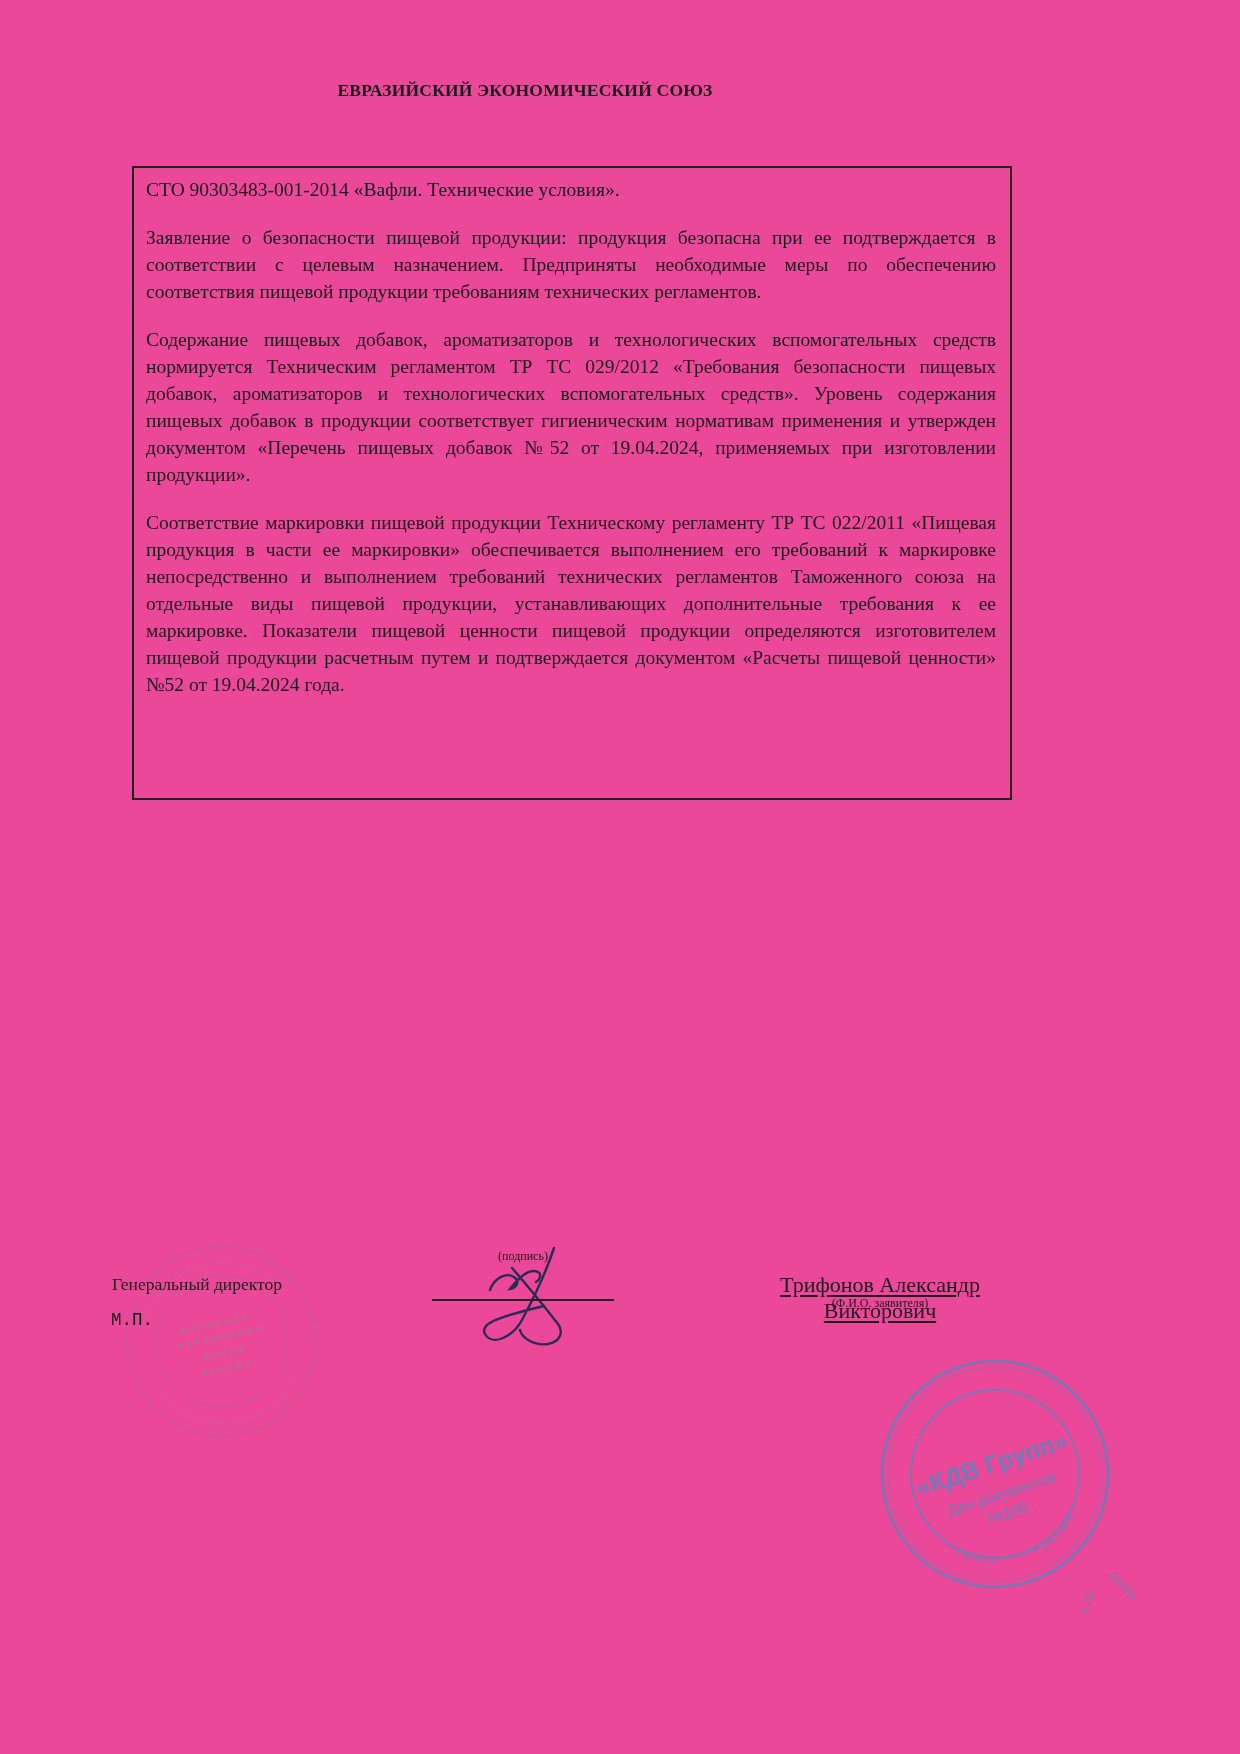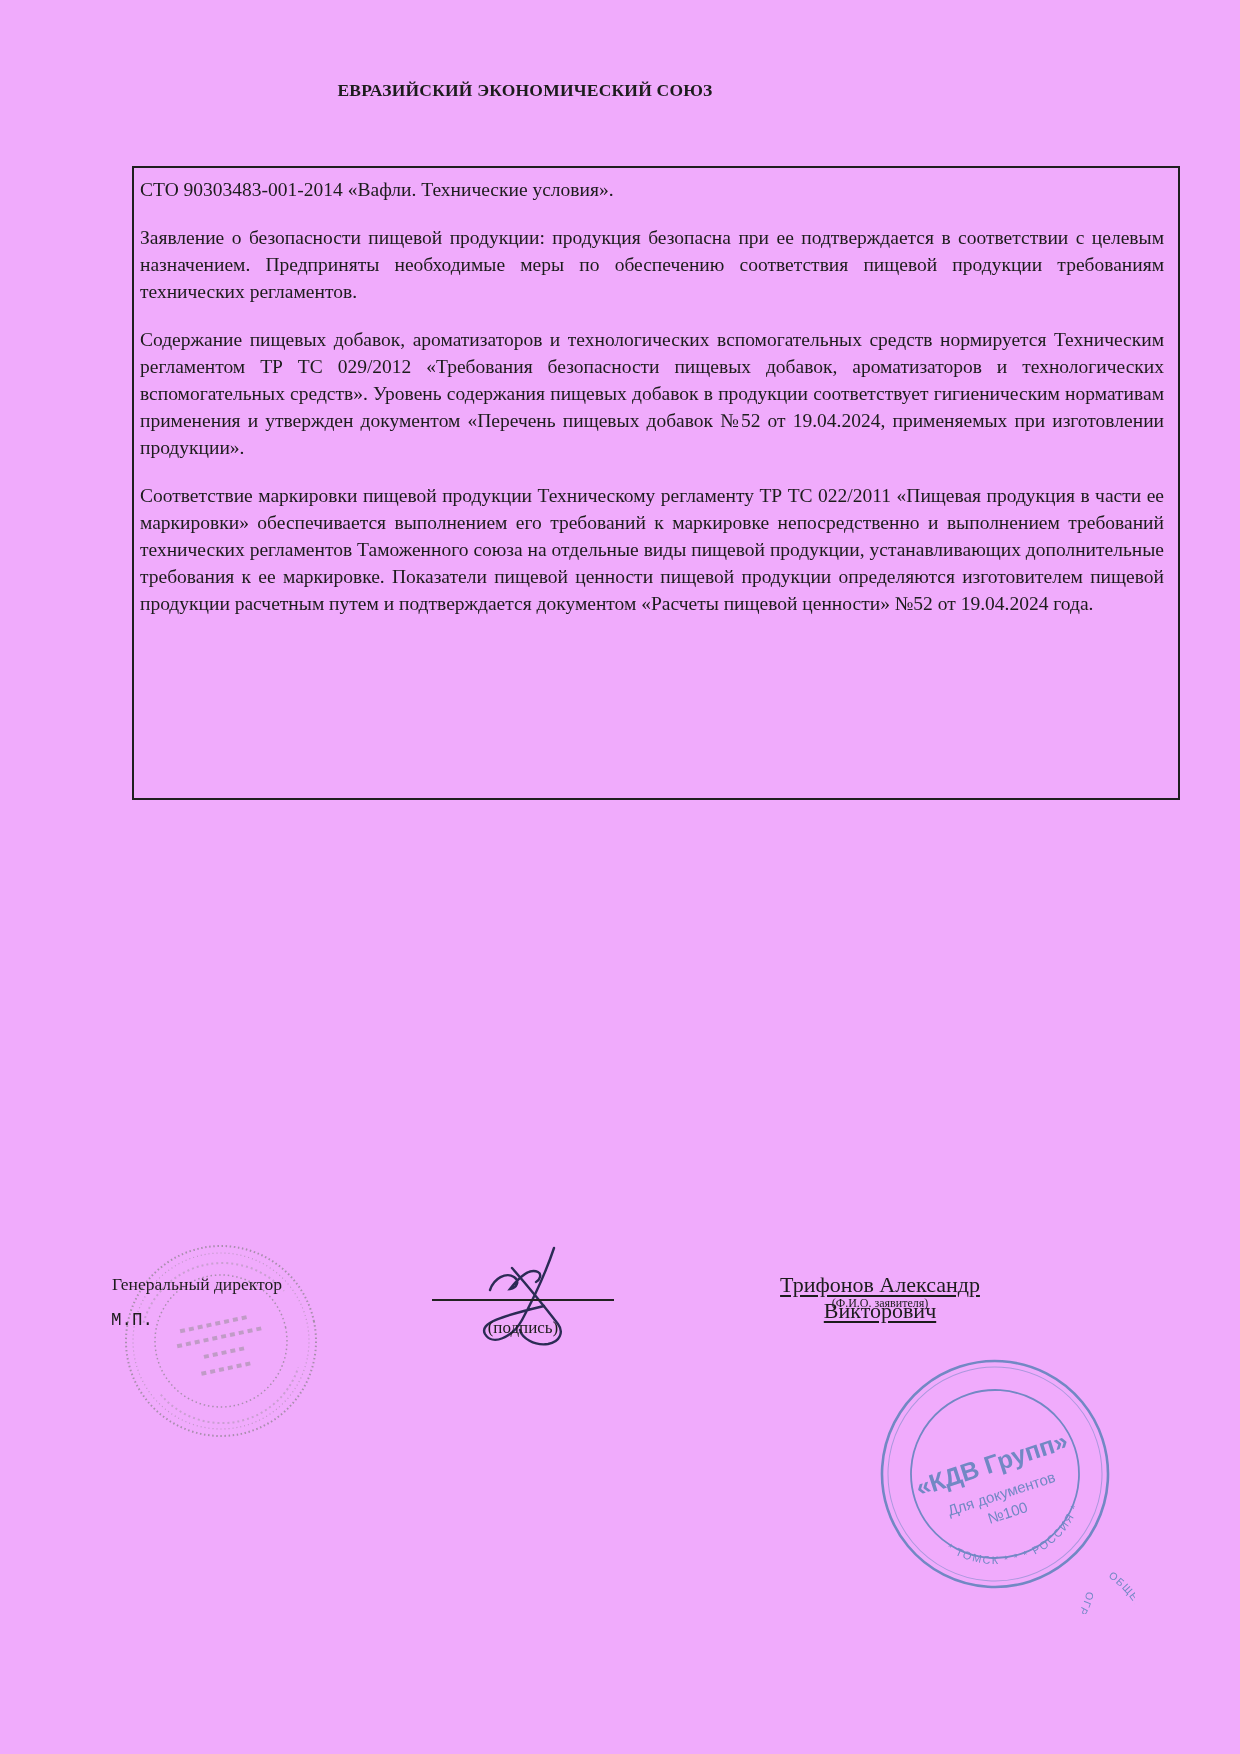--- a/index.html
+++ b/index.html
@@ -1,47 +1,47 @@
 <!DOCTYPE html>
 <html><head>
 <meta charset="utf-8">
 <style>
   html,body{margin:0;padding:0;background:#9a9a9a;}
   .page{
     position:relative;
     width:1240px;height:1754px;
-    background:#f0abfc;
+    background:#ec4899;
     font-family:"Liberation Serif", serif;
     color:#1c1c1c;
     overflow:hidden;
     margin:0 auto;
   }
   
   .doc-header{
     position:absolute;left:130px;top:80px;width:790px;
     text-align:center;font-weight:bold;
     font-size:17.5px;line-height:21px;
     letter-spacing:.2px;
   }
   
   .text-box{
-    position:absolute;left:132px;top:166px;width:1048px;height:634px;
+    position:absolute;left:132px;top:166px;width:880px;height:634px;
     border:2px solid #1f1f1f;box-sizing:border-box;
-    padding:8px 14px 0 6px;
+    padding:8px 14px 0 12px;
     font-size:19.5px;line-height:27px;
     text-align:justify;
   }
   .text-box p{margin:0 0 21px 0;}
   .text-box p.first{text-align:left;}
   
   .sig-title{position:absolute;left:112px;top:1274px;font-size:17.5px;z-index:3;}
   .seal-label{position:absolute;left:111px;top:1310px;font-size:17.5px;z-index:3;font-family:Liberation Mono, monospace;}
   .gray-seal{position:absolute;left:116px;top:1236px;z-index:2;}
   .sign-line{position:absolute;left:432px;top:1299px;width:182px;border-top:2px solid #222;z-index:2;}
-  .sign-caption{position:absolute;left:432px;top:1318px;width:182px;text-align:center;font-size:17px;z-index:3;}
+  .sign-caption{position:absolute;left:432px;top:1249px;width:182px;text-align:center;font-size:12px;z-index:3;}
   .signature-svg{position:absolute;left:450px;top:1232px;z-index:2;}
   .applicant-name{
     position:absolute;left:736px;top:1272px;width:288px;text-align:center;
     font-size:22px;text-decoration:underline;text-underline-offset:3px;z-index:3;
   }
   .applicant-caption{position:absolute;left:736px;top:1296px;width:288px;text-align:center;font-size:12px;z-index:3;}
   
   .blue-stamp{position:absolute;left:855px;top:1334px;z-index:2;opacity:.85;}
   .blue-stamp text, .blue-stamp textPath{font-family:"Liberation Sans", sans-serif;}
 </style>

